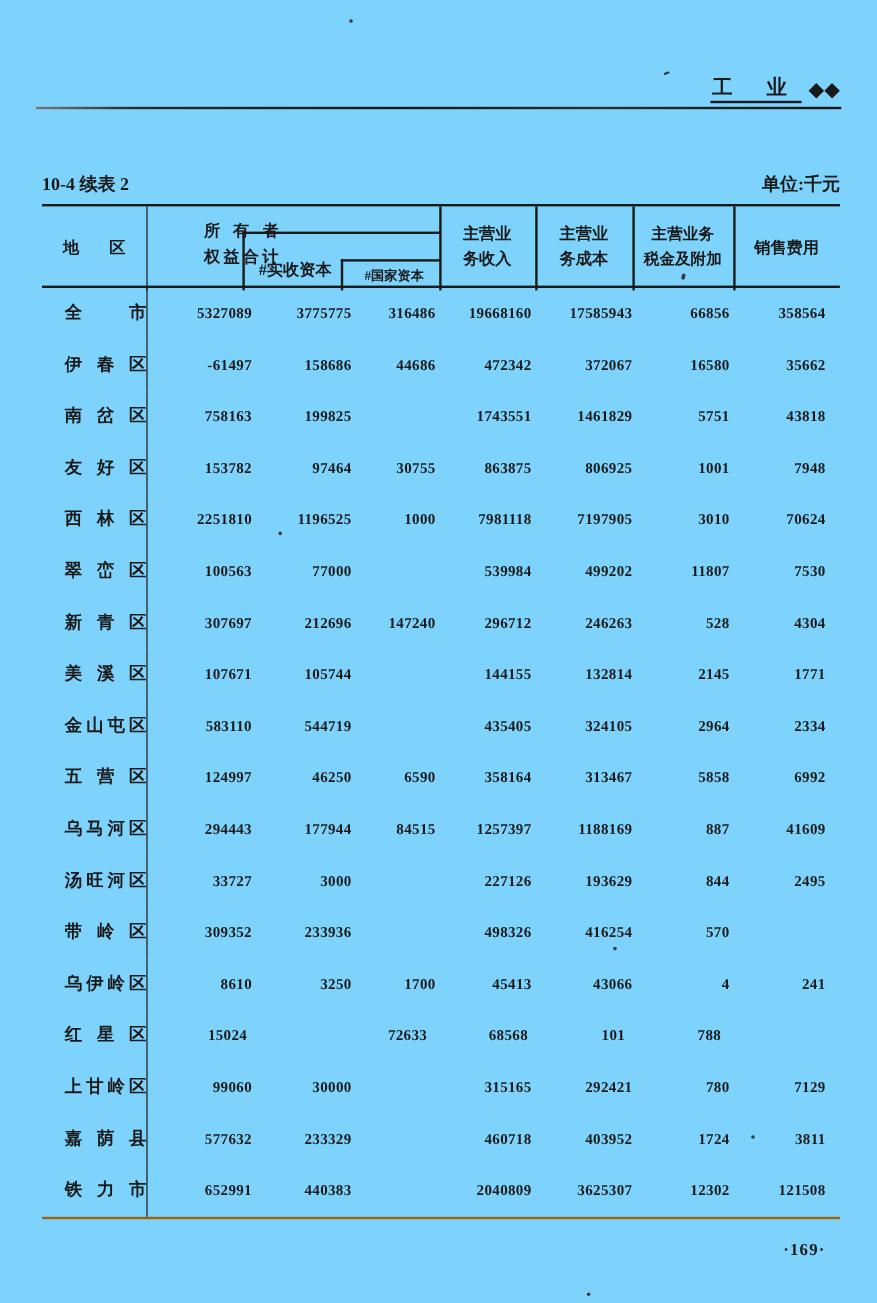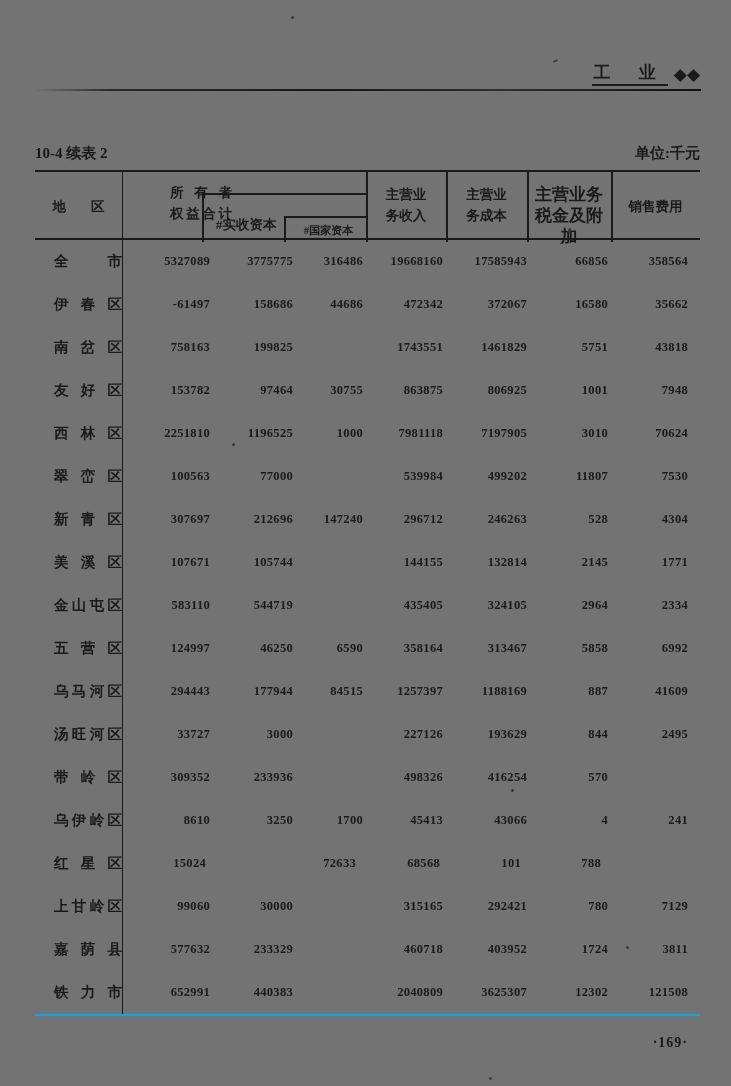--- a/index.html
+++ b/index.html
@@ -1,19 +1,19 @@
 <!DOCTYPE html>
 <html><head>
 <meta charset="utf-8">
 <style>
   * { margin:0; padding:0; box-sizing:border-box; }
   body { background:#e8e8e6; font-family:"Liberation Serif","DejaVu Serif",serif; }
   .page {
     position:relative; width:731px; height:1086px; margin:0 auto;
-    background:#737373; color:#1a1a1a; overflow:hidden;
+    background:#7dd3fc; color:#1a1a1a; overflow:hidden;
   }
 
   
   .running { position:absolute; top:63px; right:31px; display:flex; align-items:flex-end; gap:6px; }
   .running .title {
     font-size:17px; font-weight:700; letter-spacing:12px;
     border-bottom:2px solid #1a1a1a; padding:0 0 1px 2px; line-height:20px;
   }
   .running .marks { font-size:17px; letter-spacing:0px; line-height:22px; }
   .rule { position:absolute; top:89px; left:30px; width:671px; height:2px;
@@ -28,21 +28,21 @@
   .thead {
     position:relative; height:70px;
     border-top:2px solid #1a1a1a; border-bottom:2px solid #1a1a1a;
     font-size:13.5px; font-weight:700;
   }
   .vl { position:absolute; width:1.5px; background:#1a1a1a; }
   .hl { position:absolute; height:1.5px; background:#1a1a1a; }
   .hlabel { position:absolute; text-align:center; line-height:21px; }
   .just { display:inline-block; text-align:justify; text-align-last:justify; }
 
-  .tbody { border-bottom:2px solid #0ea5e9; }
+  .tbody { border-bottom:2px solid #a16207; }
   .trow { display:flex; height:43px; align-items:center; }
   .cell { height:43px; line-height:43px; }
   .cell.region { width:88px; border-right:1.5px solid #1a1a1a; padding-left:19px;
     font-size:14.5px; font-weight:700; }
   .cell.region .just { width:68px; }
   .cell.num { text-align:right; font-size:12.5px; font-weight:700;
     font-family:"Liberation Serif","DejaVu Serif",serif; letter-spacing:0.3px; }
   .c0{width:87px}.c1{width:83px}.c2{width:70px}.c3{width:80px}.c4{width:84px}.c5{width:81px}.c6{width:80px}
 
   .pageno { position:absolute; top:1035px; right:43px; font-size:14px; font-weight:700; letter-spacing:1px; }
@@ -93,21 +93,21 @@
         <span>#国家资本</span>
       </div>
       <div class="hlabel" style="left:331px; top:12px; width:80px;">
         <span>主营业</span><br>
         <span>务收入</span>
       </div>
       <div class="hlabel" style="left:411px; top:12px; width:81px;">
         <span>主营业</span><br>
         <span>务成本</span>
       </div>
-      <div class="hlabel" style="left:492px; top:12px; width:84px; font-size:17px;">
+      <div class="hlabel" style="left:492px; top:12px; width:84px; font-size:13px;">
         <span>主营业务</span><br>
         <span>税金及附加</span>
       </div>
       <div class="hlabel" style="left:576px; top:24px; width:89px;text-align:center;">
         <span>销售费用</span>
       </div>
     </div>
 
     <div class="tbody" id="tbody">
         <div class="trow">

